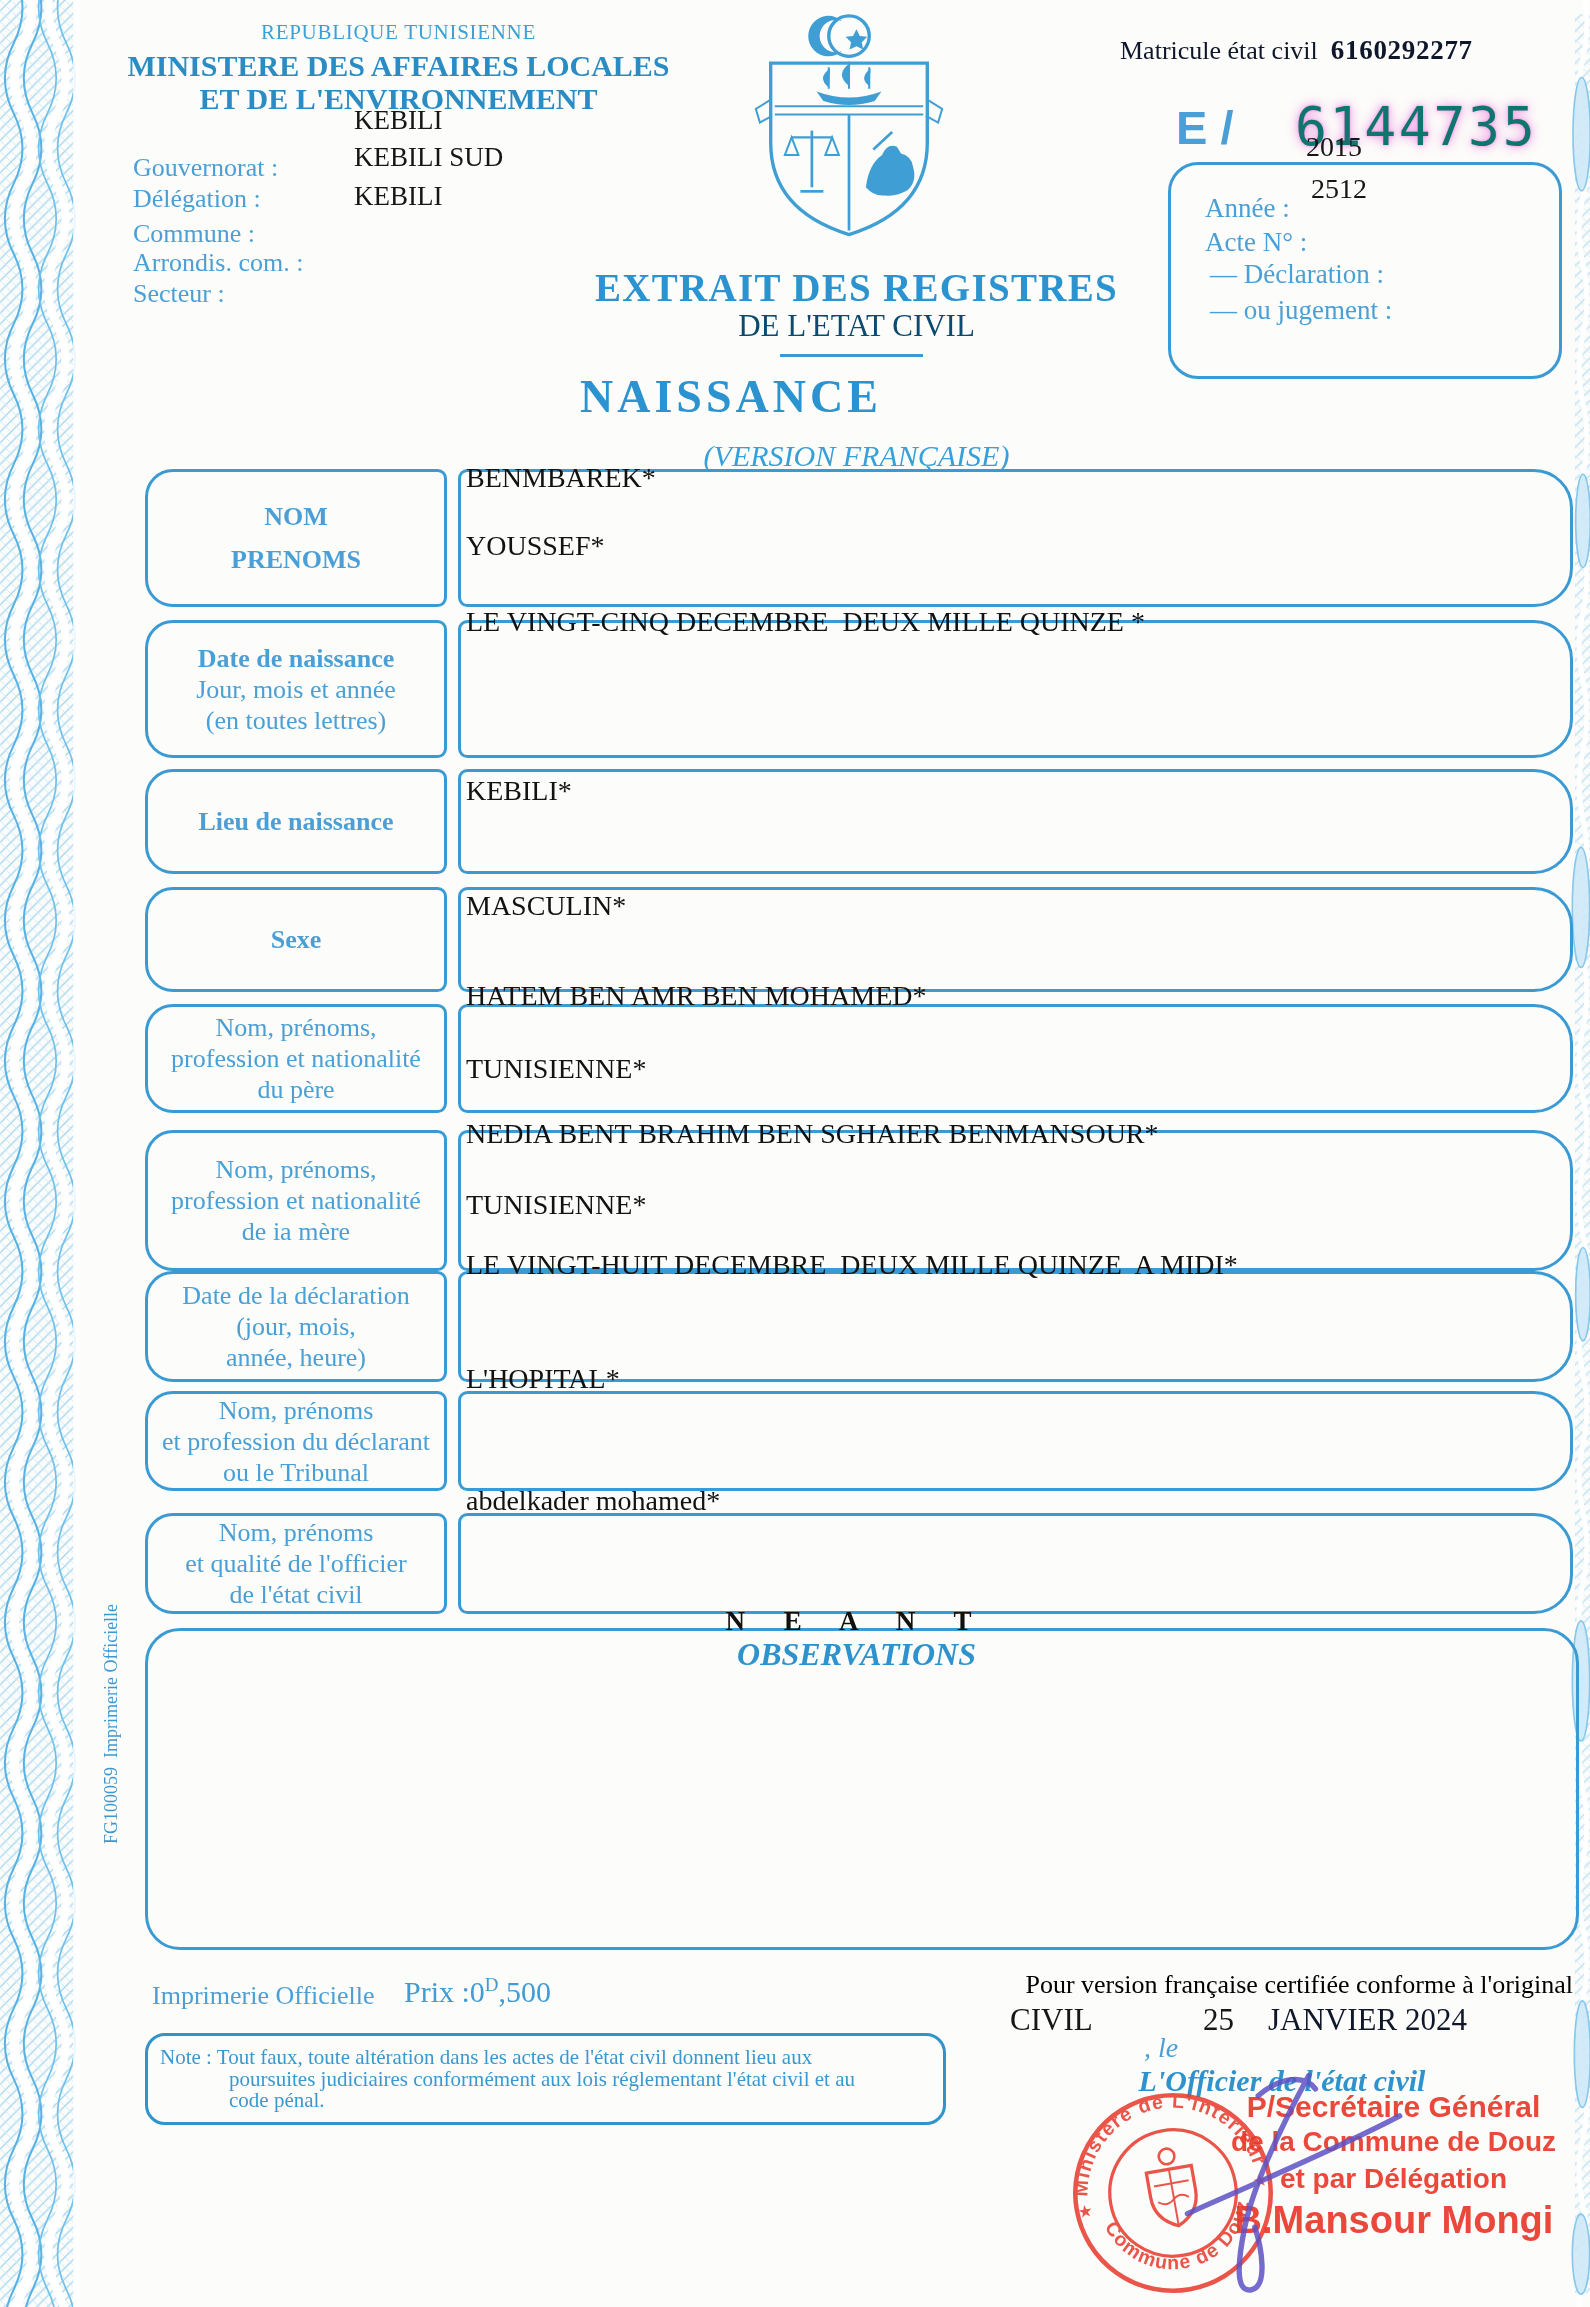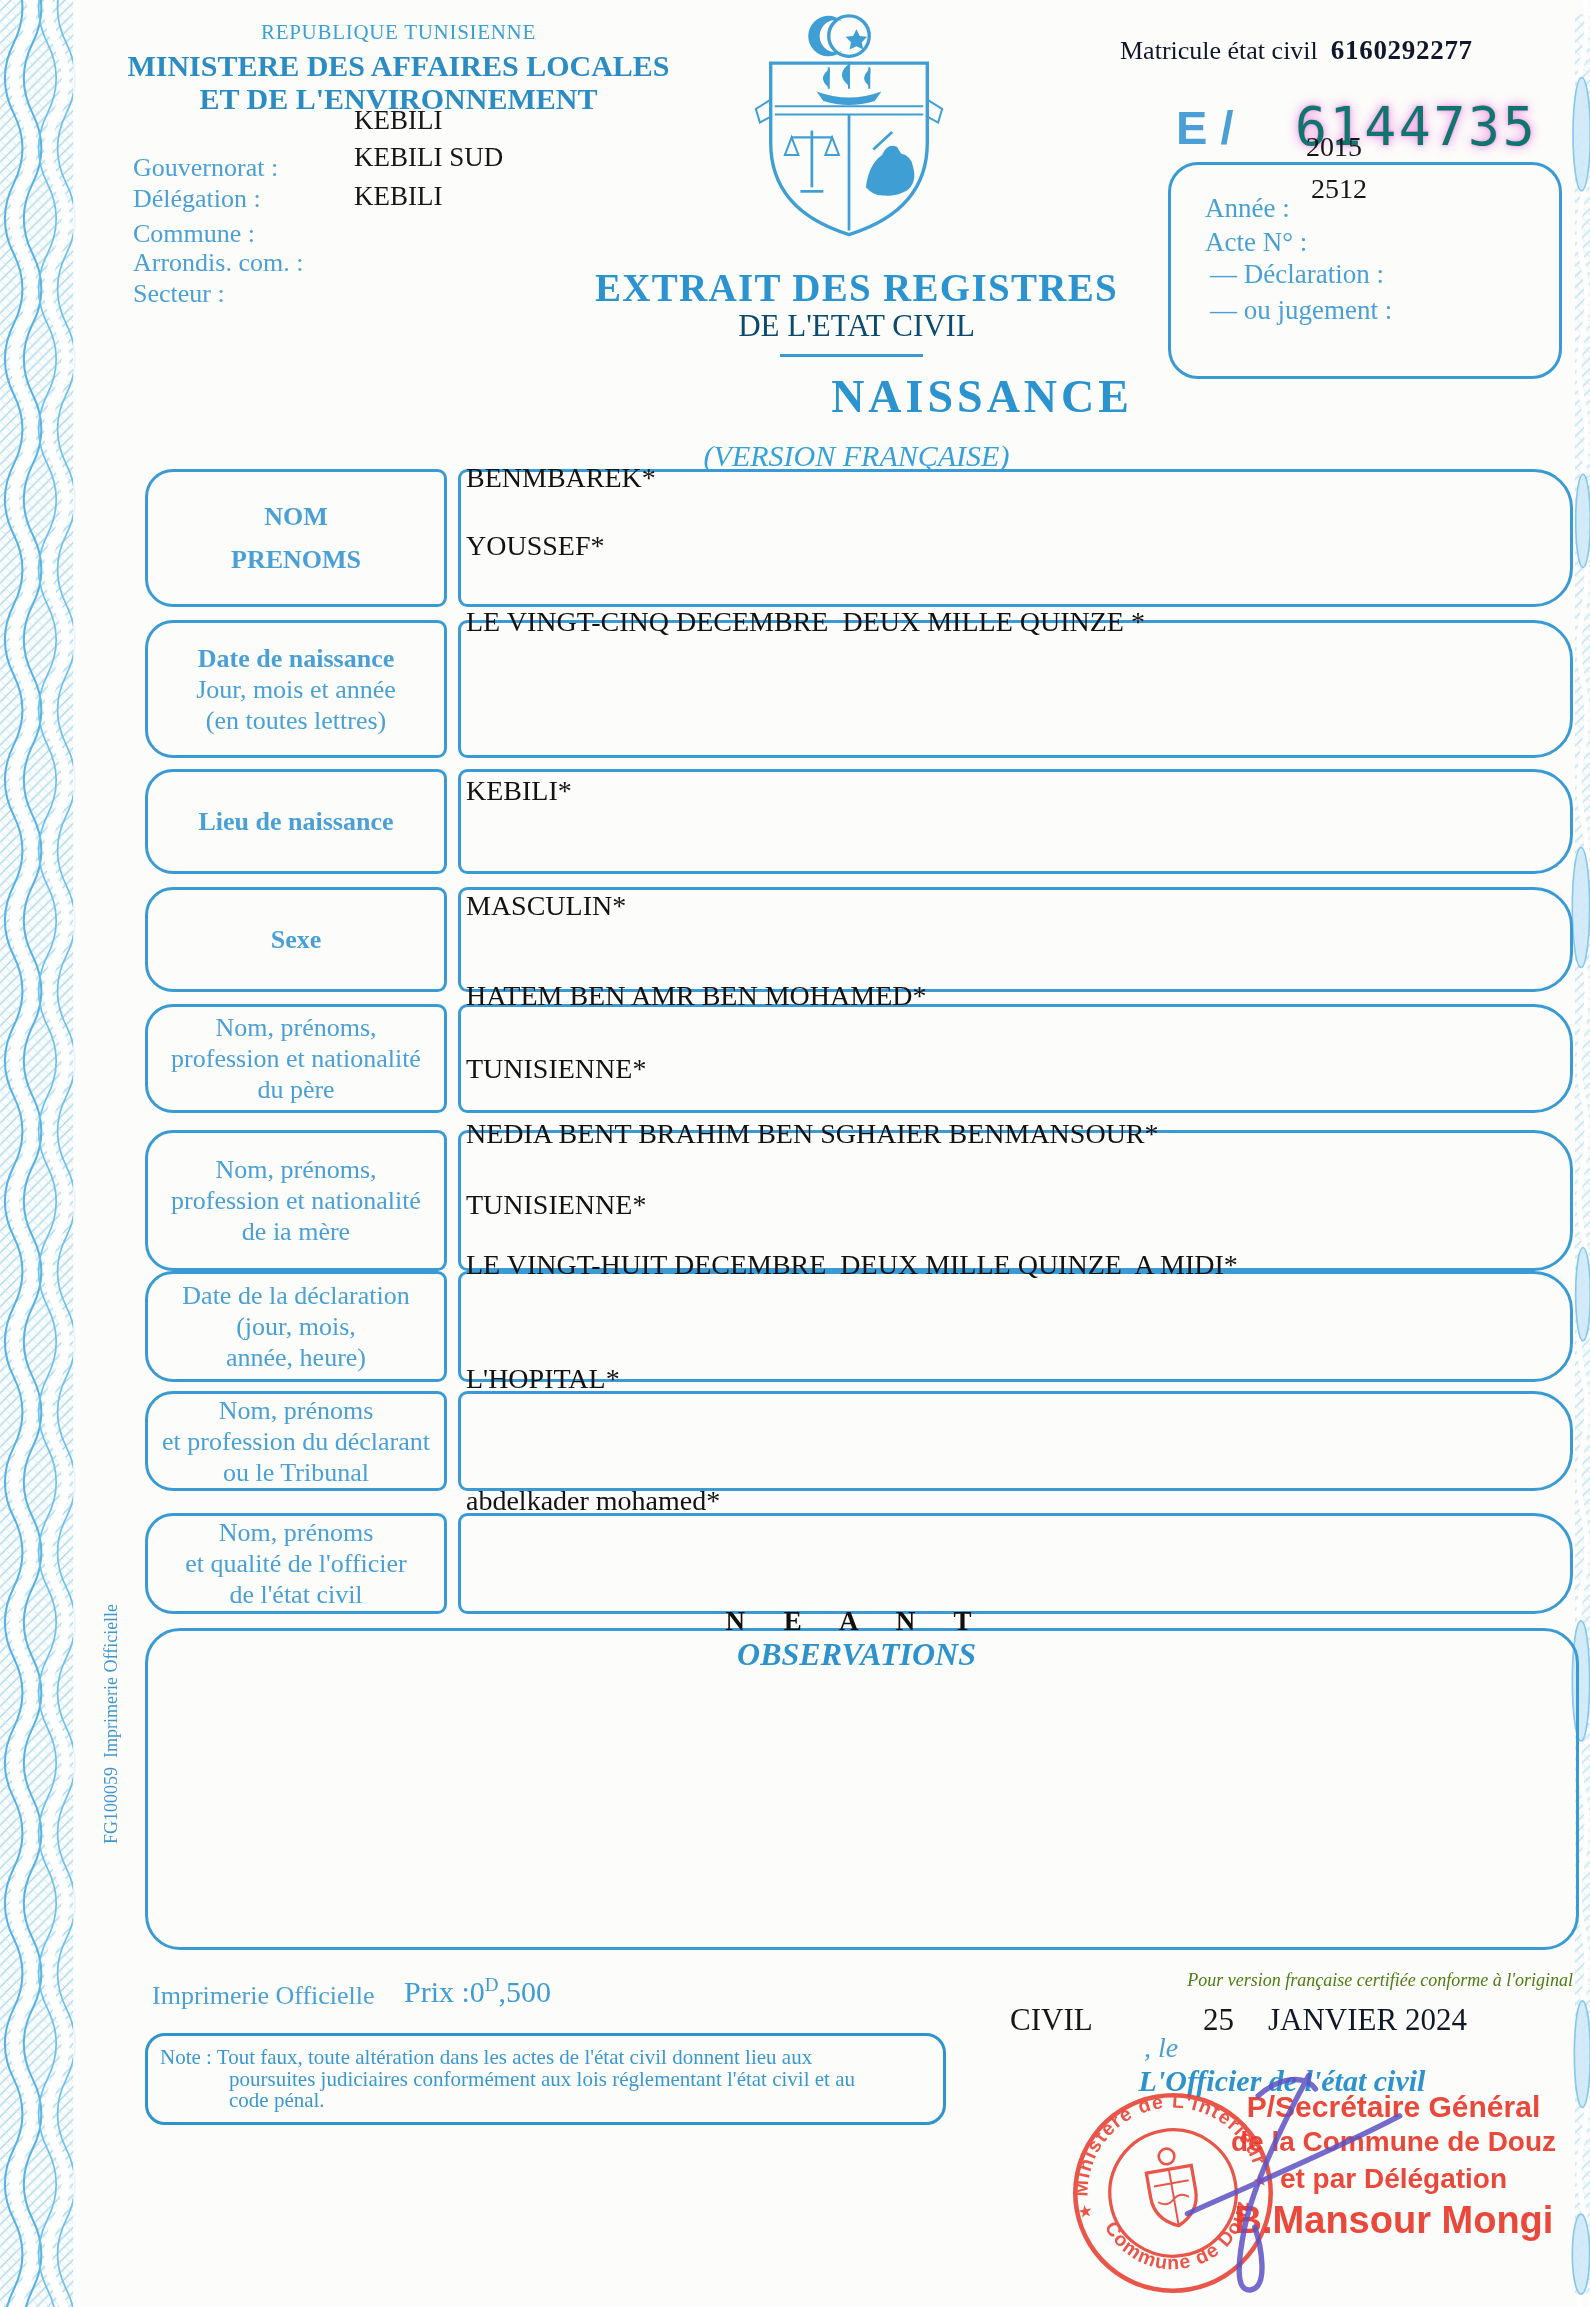--- a/index.html
+++ b/index.html
@@ -18,40 +18,40 @@
   .serial{left:1295px;top:96px;font-size:53px;font-weight:normal;font-family:"DejaVu Sans Mono",monospace;color:#0f766e;
           text-shadow:0 0 10.8px rgba(233,97,214,.85),0 0 2.7px rgba(233,97,214,.6);letter-spacing:2.7px;}
   .yr2015{left:1306px;top:131px;font-size:28px;}
   .yr2512{left:1311px;top:173px;font-size:28px;text-align:right;}
   .actebox{left:1168px;top:162px;width:388px;height:211px;border:3.4px solid #3a9bd4;border-radius:30px;}
   .bx{color:#4aa0d6;font-size:27px;}
   
   .t1{left:580px;top:265px;width:553px;text-align:center;font-size:39px;font-weight:bold;letter-spacing:1.3px;color:#2b93cf;}
   .t2{left:580px;top:308px;width:553px;text-align:center;font-size:31px;color:#0c4a6e;}
   .trule{left:780px;top:354px;width:143px;height:3.4px;background:#3a9bd4;}
-  .t3{left:580px;top:370px;width:553px;text-align:right;font-size:46px;font-weight:bold;letter-spacing:4px;color:#2b93cf;}
+  .t3{left:580px;top:370px;width:553px;text-align:left;font-size:46px;font-weight:bold;letter-spacing:4px;color:#2b93cf;}
   .t4{left:580px;top:439px;width:553px;text-align:center;font-size:30px;font-style:italic;color:#35a0d9;}
   
   .row-label{position:absolute;left:145px;width:302px;border:3.4px solid #3a9bd4;border-radius:28px 9.4px 9.4px 28px;
              display:flex;flex-direction:column;justify-content:center;align-items:center;box-sizing:border-box;}
   .row-value{position:absolute;left:458px;width:1115px;border:3.4px solid #3a9bd4;border-radius:9.4px 39px 39px 9.4px;box-sizing:border-box;}
   .ll{color:#4aa0d6;font-size:26px;line-height:31px;text-align:center;}
   .llb{font-weight:bold;}
   .val{position:absolute;left:466px;font-size:28px;color:#121212;white-space:pre;z-index:6;}
   .r1{top:469px;height:138px;} .r2{top:620px;height:138px;} .r3{top:769px;height:105px;}
   .r4{top:887px;height:105px;} .r5{top:1004px;height:109px;} .r6{top:1130px;height:141px;}
   .r7{top:1271px;height:111px;} .r8{top:1391px;height:100px;} .r9{top:1513px;height:101px;}
   .obsbox{left:145px;top:1628px;width:1428px;height:316px;border:3.4px solid #3a9bd4;border-radius:35px;}
   .neant{left:580px;top:1606px;width:553px;text-align:center;font-size:27px;font-weight:bold;letter-spacing:16px;color:#101010;z-index:6;}
   .obslbl{left:580px;top:1636px;width:553px;text-align:center;font-size:32px;font-weight:bold;font-style:italic;color:#2e93cd;z-index:6;}
   
   .impr{left:152px;top:1981px;font-size:26px;color:#4aa0d6;}
   .prix{left:404px;top:1974px;font-size:30px;color:#3f9cd4;}
   .prix sup{font-size:19px;}
-  .certif{left:979px;top:1970px;width:594px;text-align:right;font-size:18px;font-style:italic;color:#4d7c0f;}
+  .certif{left:979px;top:1970px;width:594px;text-align:right;font-size:26px;color:#000000;}
   .douz{left:1010px;top:2002px;font-size:31px;color:#171717;}
   .d25{left:1203px;top:2002px;font-size:31px;color:#171717;}
   .djan{left:1268px;top:2002px;font-size:31px;color:#0f172a;}
   .dle{left:1144px;top:2032px;font-size:28px;font-style:italic;color:#4aa0d6;}
   .officer{left:1120px;top:2064px;width:324px;text-align:center;font-size:30px;font-weight:bold;font-style:italic;color:#2e93cd;}
   .notebox{left:145px;top:2033px;width:795px;height:86px;border:3.4px solid #2f93cc;border-radius:20px;}
   .noteln{color:#3a98d0;font-size:21px;white-space:pre;}
   .sidecode{left:101px;top:1844px;transform:rotate(-90deg);transform-origin:0 0;font-size:18px;color:#3f97cf;white-space:pre;}
   
   .redln{text-align:center;font-family:"Liberation Sans",sans-serif;font-weight:bold;color:#e8392b;opacity:.92;z-index:8;}

